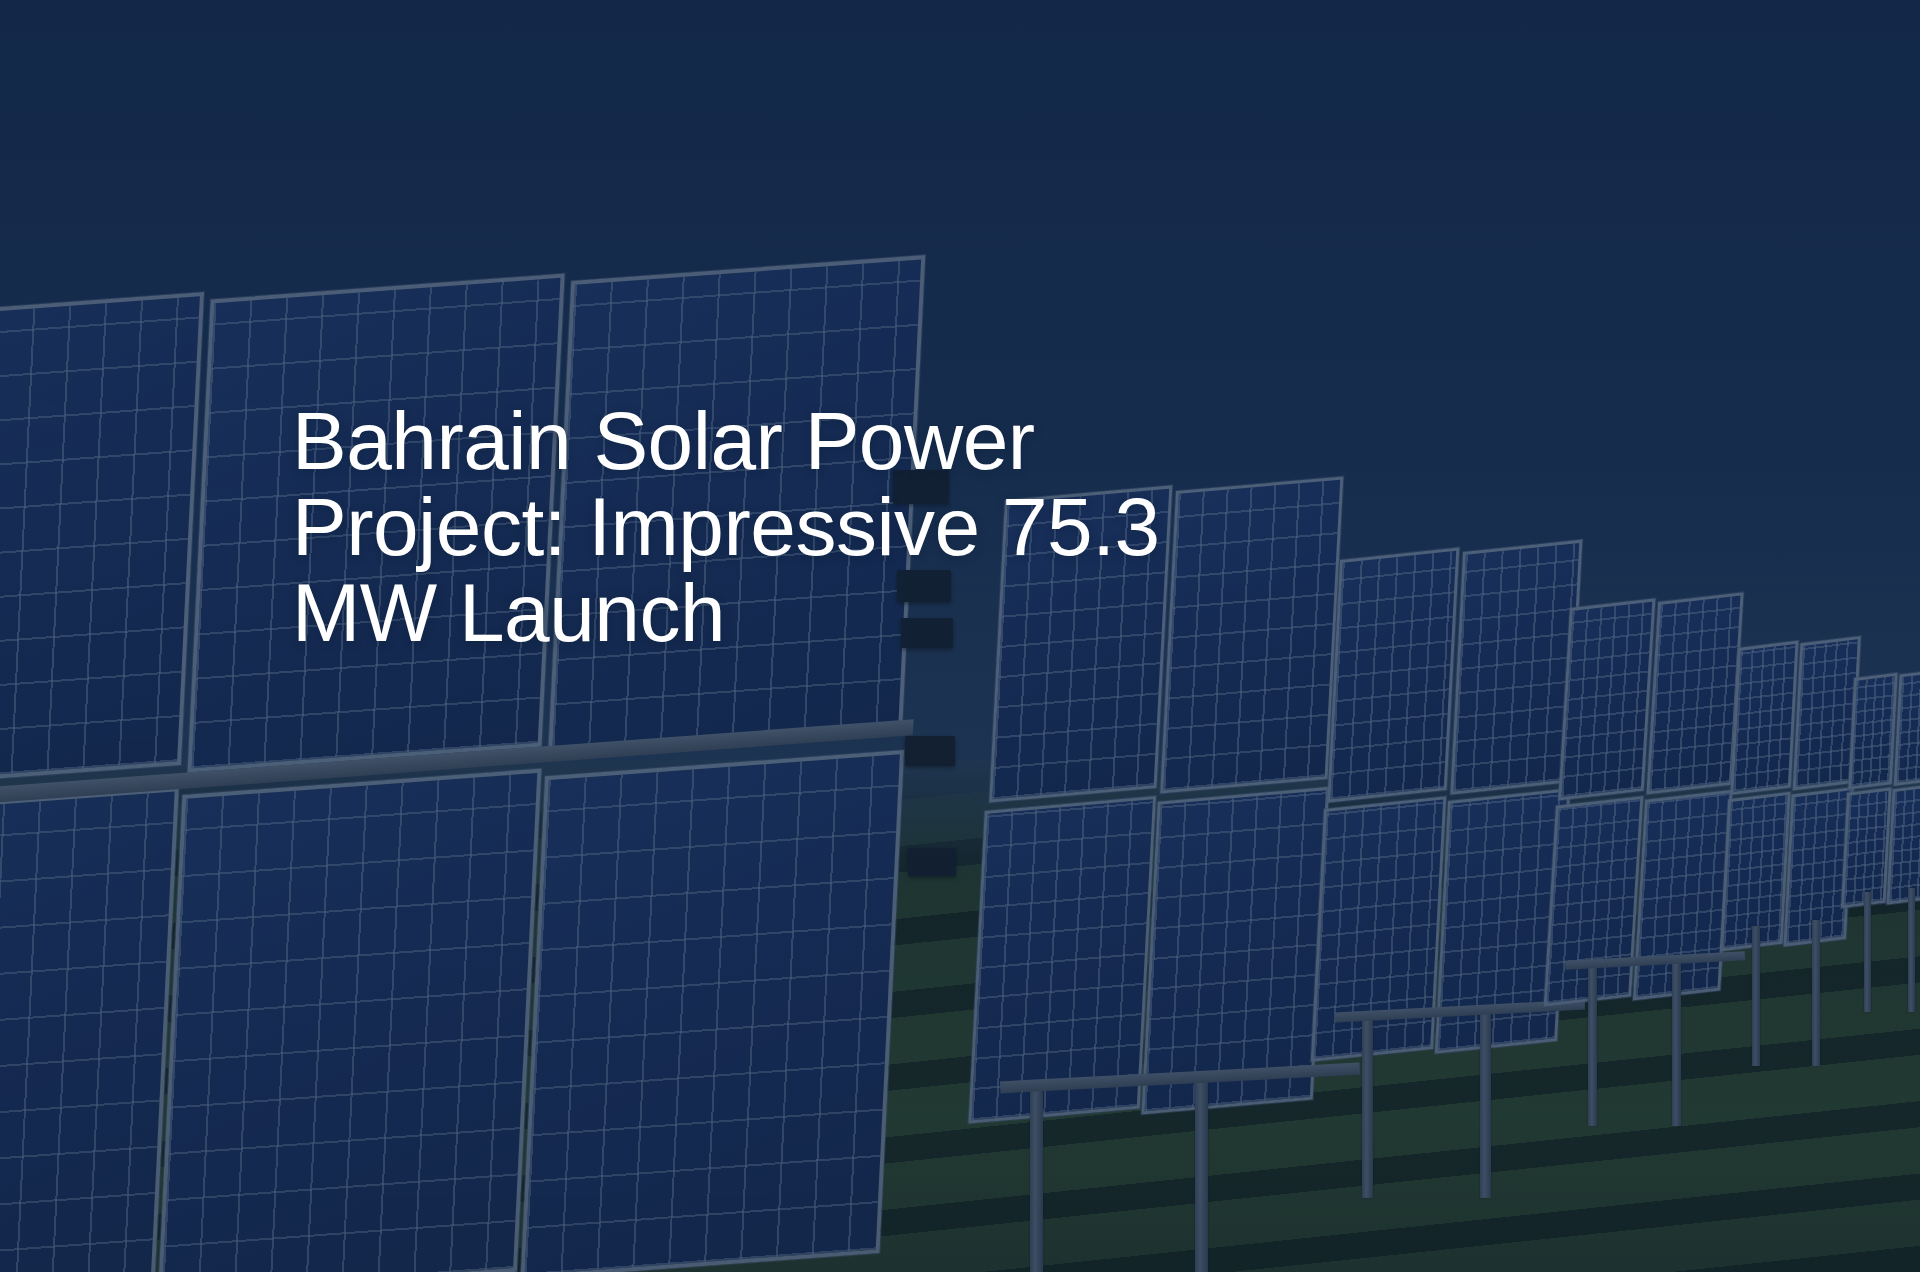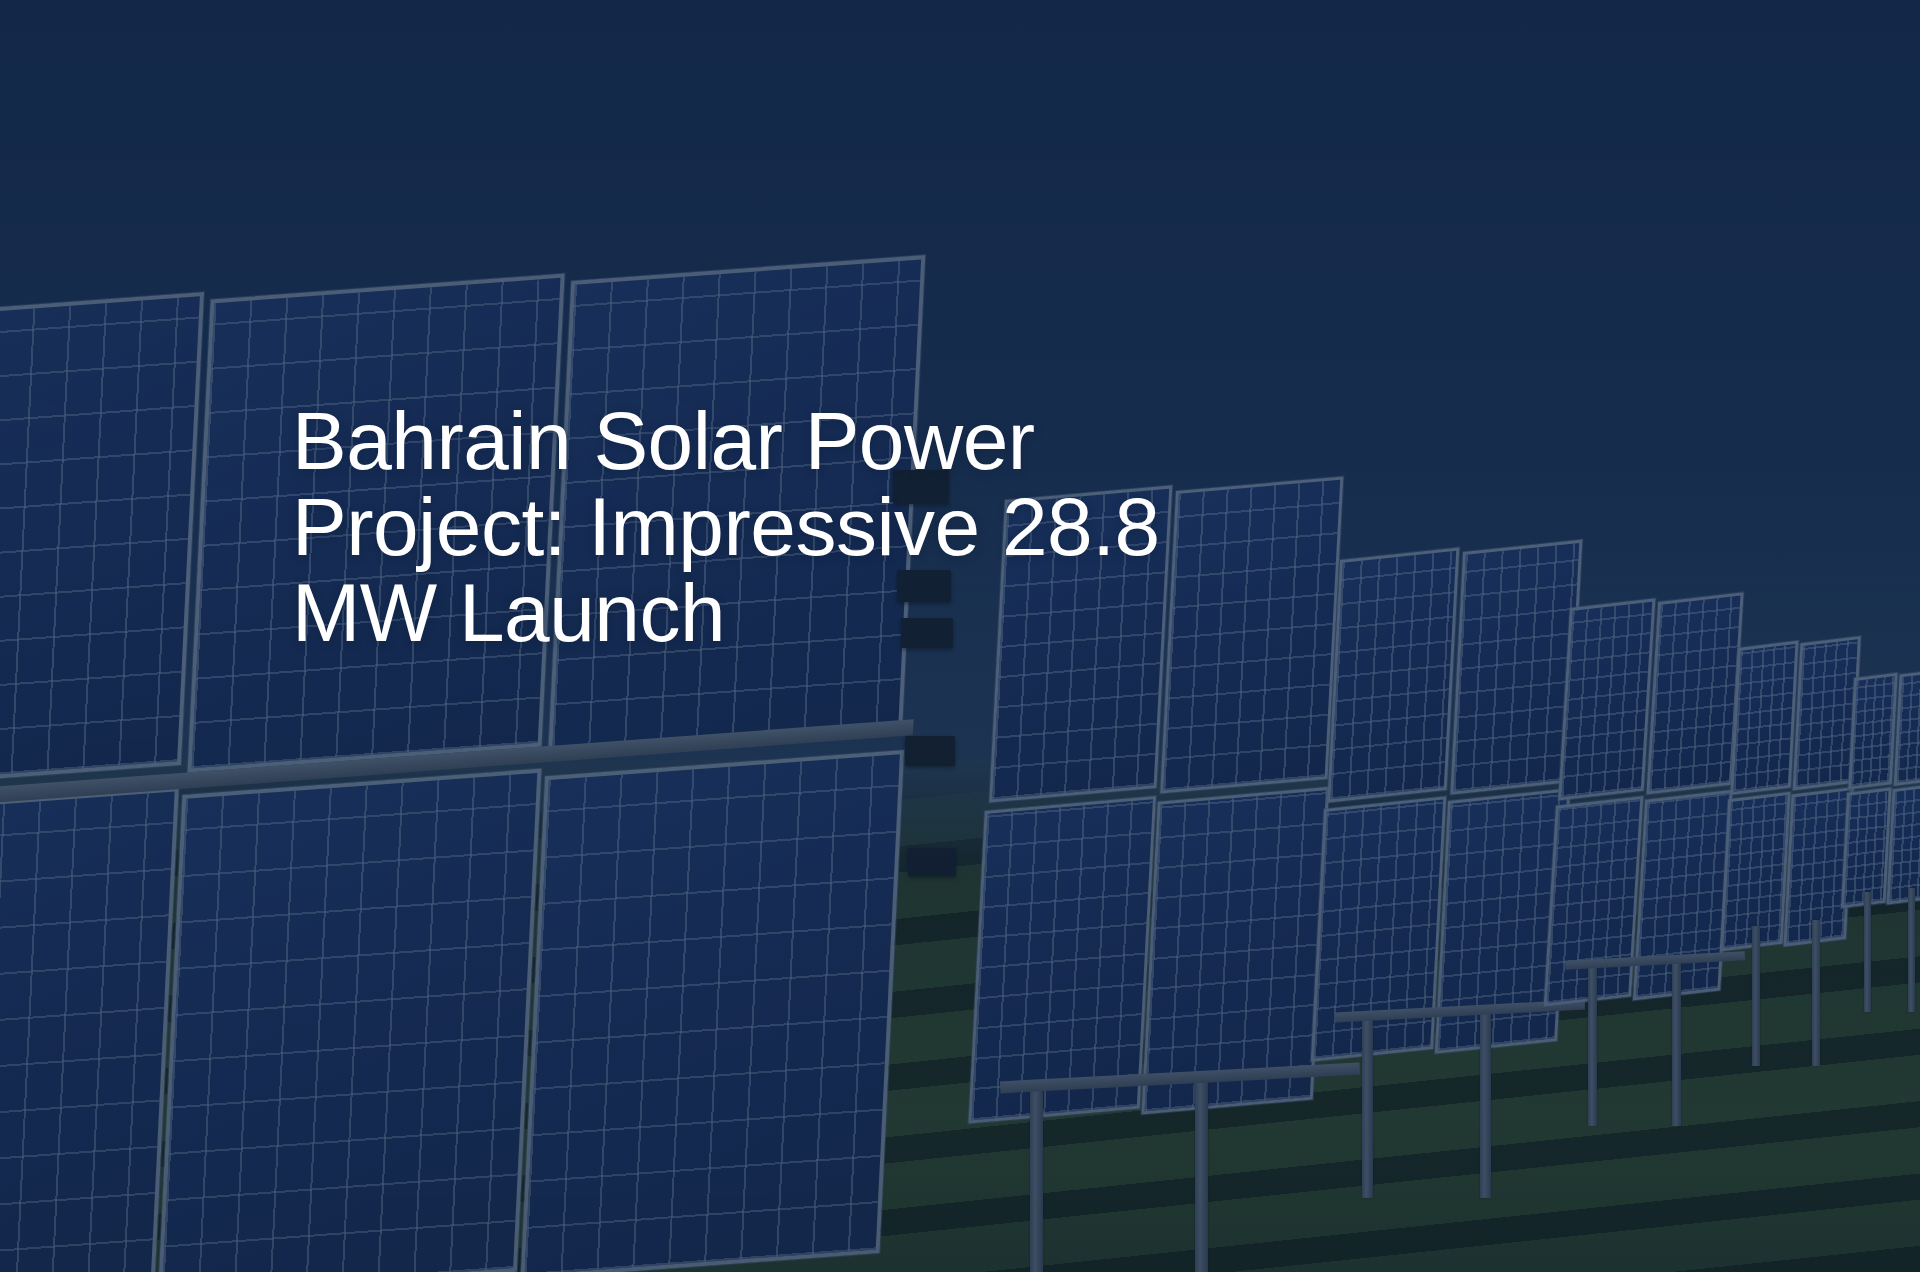--- a/index.html
+++ b/index.html
@@ -215,16 +215,16 @@
     </div>
     <div class="leg" style="left:1864px; top:892px; width:7px; height:120px;"></div>
     <div class="leg" style="left:1908px; top:888px; width:7px; height:124px;"></div>
 
   </div>
 
   <div class="tint"></div>
   <div class="tint2"></div>
 
   <div class="headline-wrap">
-    <h1 class="headline">Bahrain Solar Power Project: Impressive 28.8 MW Launch</h1>
+    <h1 class="headline">Bahrain Solar Power Project: Impressive 75.3 MW Launch</h1>
   </div>
 
 </div>
 
 </body></html>

